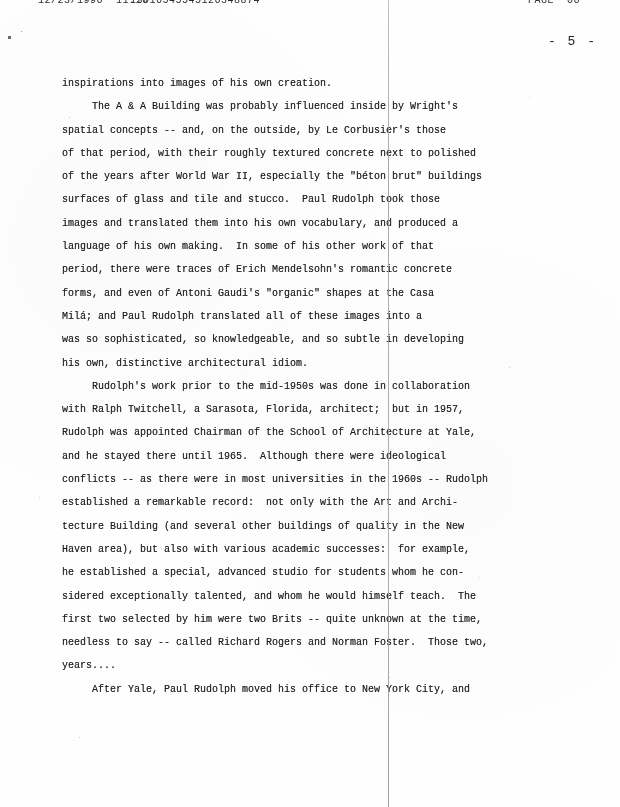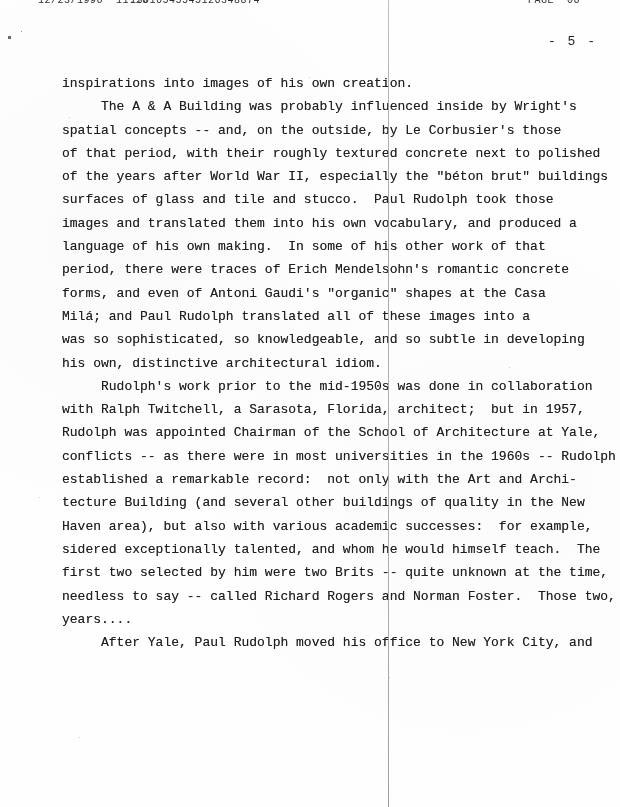--- a/index.html
+++ b/index.html
@@ -49,21 +49,21 @@
   }
   .body-text {
     position: absolute;
     top: 72px;
     left: 62px;
     width: 520px;
   }
   .line {
     height: 23.3px;
     line-height: 23.3px;
-    font-size: 13px;
+    font-size: 10px;
     white-space: pre;
     text-shadow: 0 0 0.5px rgba(20,20,20,0.55);
   }
   .line .u {
     text-underline-offset: 2px;
   }
   .fold-line {
     position: absolute;
     top: 0;
     left: 388px;
@@ -120,24 +120,26 @@
       <div class="line"><span>images and translated them into his own vocabulary, and produced a</span></div>
       <div class="line"><span>language of his own making.  In some of his other work of that</span></div>
       <div class="line"><span>period, there were traces of Erich Mendelsohn's romantic concrete</span></div>
       <div class="line"><span>forms, and even of Antoni Gaudi's "organic" shapes at the Casa</span></div>
       <div class="line"><span>Milá; and Paul Rudolph translated all of these images into a</span></div>
       <div class="line"><span>was so sophisticated, so knowledgeable, and so subtle in developing</span></div>
       <div class="line"><span>his own, distinctive architectural idiom.</span></div>
       <div class="line"><span>     Rudolph's work prior to the mid-1950s was done in collaboration</span></div>
       <div class="line"><span>with Ralph Twitchell, a Sarasota, Florida, architect;  but in 1957,</span></div>
       <div class="line"><span>Rudolph was appointed Chairman of the School of Architecture at Yale,</span></div>
+      <div class="line"><span>and he stayed there until 1965.  Although there were ideological</span></div>
       <div class="line"><span>conflicts -- as there were in most universities in the 1960s -- Rudolph</span></div>
       <div class="line"><span>established a remarkable record:  not only with the Art and Archi-</span></div>
       <div class="line"><span>tecture Building (and several other buildings of quality in the New</span></div>
       <div class="line"><span>Haven area), but also with various academic successes:  for example,</span></div>
+      <div class="line"><span>he established a special, advanced studio for students whom he con-</span></div>
       <div class="line"><span>sidered exceptionally talented, and whom he would himself teach.  The</span></div>
       <div class="line"><span>first two selected by him were two Brits -- quite unknown at the time,</span></div>
       <div class="line"><span>needless to say -- called Richard Rogers and Norman Foster.  Those two,</span></div>
       <div class="line"><span>years....</span></div>
       <div class="line"><span>     After Yale, Paul Rudolph moved his office to New York City, and</span></div>
     </div>
 
   <div class="fold-line"></div>
   <div class="noise"></div>
 

